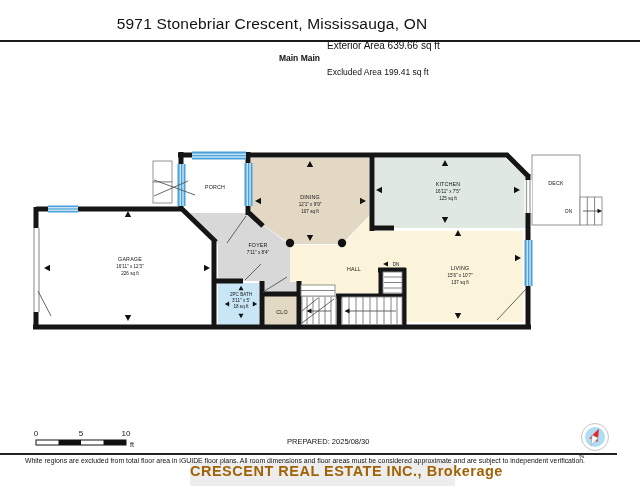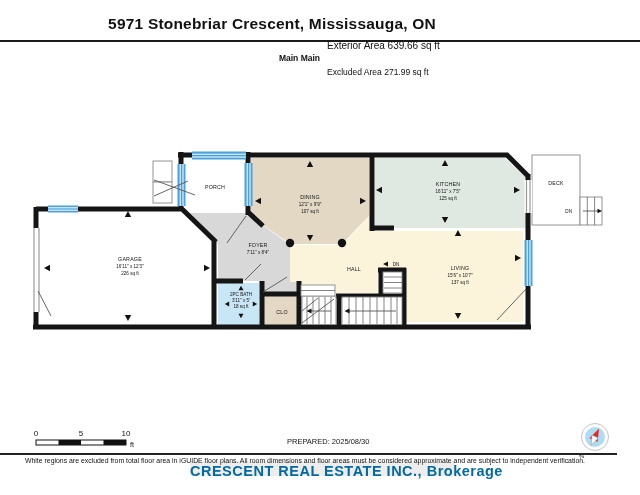--- a/index.html
+++ b/index.html
@@ -1,25 +1,25 @@
 <!DOCTYPE html>
 <html><head>
 <meta charset="utf-8">
 <style>
   html,body{margin:0;padding:0;background:#fff;}
   body{width:640px;height:495px;position:relative;overflow:hidden;
        font-family:"Liberation Sans","DejaVu Sans",sans-serif;color:#111;}
   .abs{position:absolute;}
-  #title{top:15px;left:0;width:544px;text-align:center;font-size:15.5px;font-weight:bold;letter-spacing:.2px;}
+  #title{top:15px;left:0;width:544px;text-align:center;font-size:15.5px;font-weight:normal;letter-spacing:.2px;}
   #rule{top:40px;left:0;width:640px;height:2px;background:#1a1a1a;}
   #floor-label{top:53px;left:0;width:320px;text-align:right;font-size:8.5px;font-weight:bold;}
   #ext-area{top:40px;left:327px;font-size:10px;text-align:center;}
   #exc-area{top:67px;left:327px;font-size:8.5px;}
   #plan-svg{top:0;left:0;z-index:1;}
-  #watermark{top:461px;left:190px;width:265px;height:15px;background:#ededed;color:#0369a1;
+  #watermark{top:461px;left:190px;width:265px;height:25px;background:#ededed;color:#a16207;
              font-size:14.5px;font-weight:bold;line-height:21px;text-align:center;white-space:nowrap;
              letter-spacing:.5px;z-index:2;}
   #disclaimer{top:457px;left:25px;font-size:6.9px;white-space:nowrap;z-index:3;}
   svg text{fill:#141414;}
   .rn{font-size:5.3px;letter-spacing:.2px;}
   .rd{font-size:4.6px;}
   .sm{font-size:8px;}
   .ft{font-size:7px;}
   .prep{font-size:7.5px;}
   .nlbl{font-size:6.5px;fill:#333;}
@@ -31,21 +31,21 @@
   .winstripe{stroke:#fff;stroke-width:1;fill:none;}
   .arr{fill:#111;}
 </style>
 </head>
 <body>
 
 <div class="abs" id="title">5971 Stonebriar Crescent, Mississauga, ON</div>
 <div class="abs" id="rule"></div>
 <div class="abs" id="floor-label">Main Main</div>
 <div class="abs" id="ext-area">Exterior Area 639.66 sq ft</div>
-<div class="abs" id="exc-area">Excluded Area 271.99 sq ft</div>
+<div class="abs" id="exc-area">Excluded Area 199.41 sq ft</div>
 
 <div class="abs" id="watermark">CRESCENT REAL ESTATE INC., Brokerage</div>
 <div class="abs" id="disclaimer">White regions are excluded from total floor area in iGUIDE floor plans. All room dimensions and floor areas must be considered approximate and are subject to independent verification.</div>
 
 <svg class="abs" id="plan-svg" width="640" height="495" viewBox="0 0 640 495" xmlns="http://www.w3.org/2000/svg">
 
   <g>
     <polygon points="251,158 369,158 369,216 342,244 290,244 251,216" fill="#e2d8c4"></polygon>
     <polygon points="375,158 505,158 526,177 526,228 375,228" fill="#dfe9e2"></polygon>
     <path d="M290,245 H342 L369,217 H374 V231 H523 V322 H406 V268 H378 V293 H299 V282 H290 Z" fill="#fbf4da"></path>

